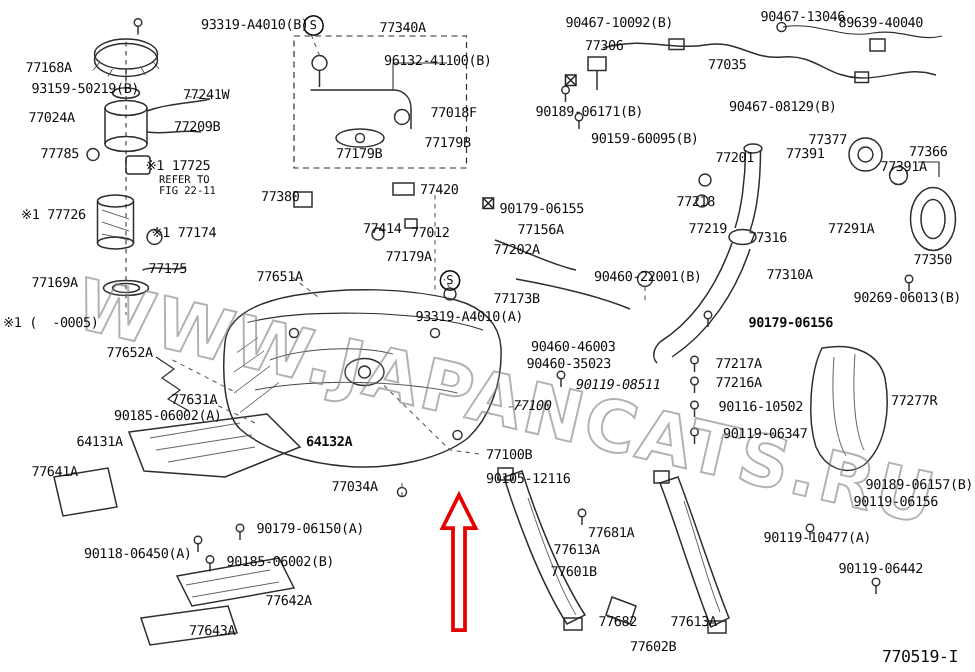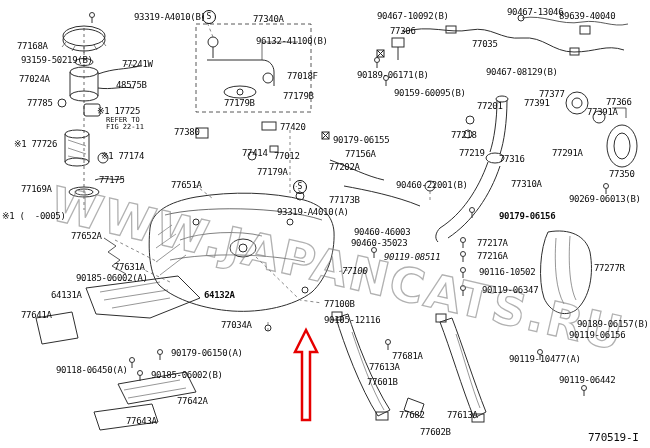--- a/index.html
+++ b/index.html
@@ -195,21 +195,21 @@
     </g>
   </svg>
 
   <div class="watermark">WWW.JAPANCATS.RU</div>
 
   <div id="labels">
       <div class="label" style="left: 21px; top: 11px; margin-top: 44px;">93159-50219(B)</div>
       <div class="label" style="left: 17px; top: 41px;">77168A</div>
       <div class="label" style="left: 19px; top: 74px;">77024A</div>
       <div class="label" style="left: 122px; top: 59px;">77241W</div>
-      <div class="label" style="left: 116px; top: 80px;">48575B</div>
+      <div class="label" style="left: 116px; top: 80px;">77209B</div>
       <div class="label" style="left: 27px; top: 98px;">77785</div>
       <div class="label" style="left: 97px; top: 106px;">※1 17725</div>
       <div class="label small" style="left: 106px; top: 116px;">REFER TO</div>
       <div class="label small" style="left: 106px; top: 123px;">FIG 22-11</div>
       <div class="label" style="left: 14px; top: 139px;">※1 77726</div>
       <div class="label" style="left: 101px; top: 151px;">※1 77174</div>
       <div class="label" style="left: 99px; top: 175px;">77175</div>
       <div class="label" style="left: 21px; top: 184px;">77169A</div>
       <div class="label" style="left: 2px; top: 211px;">※1 (  -0005)</div>
       <div class="label" style="left: 71px; top: 231px;">77652A</div>

